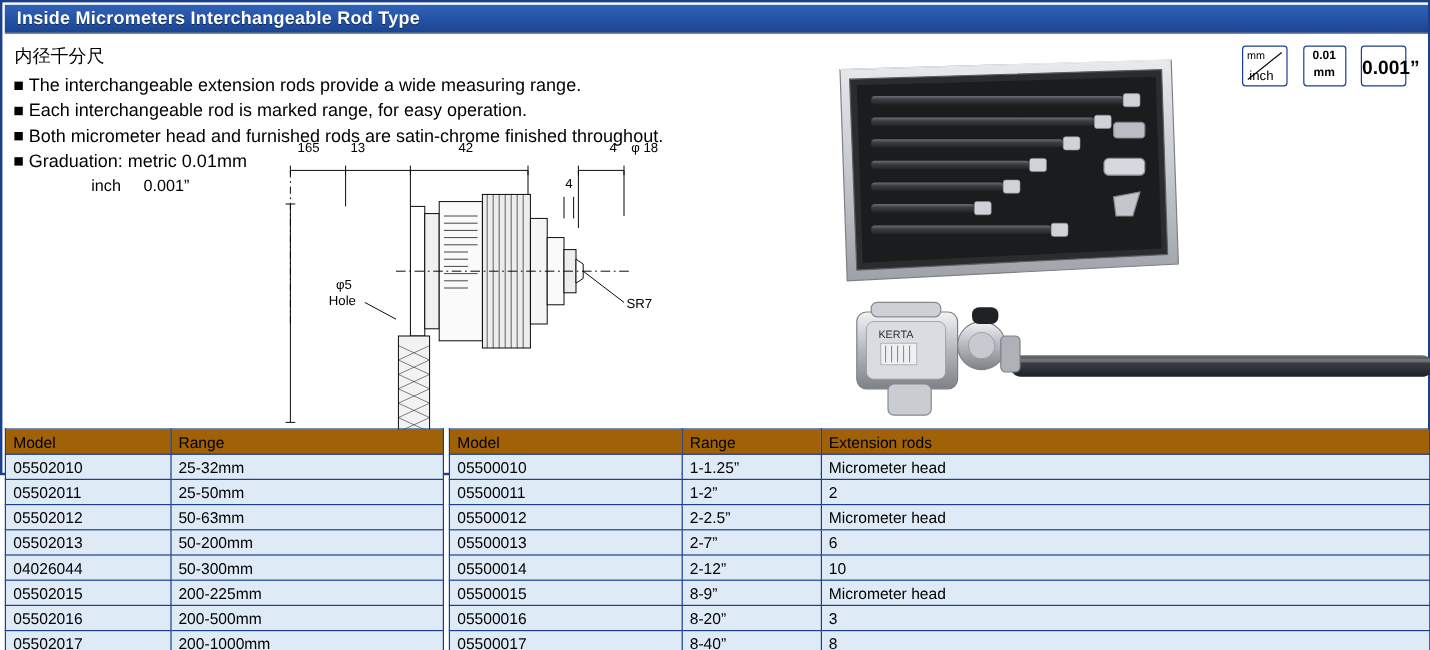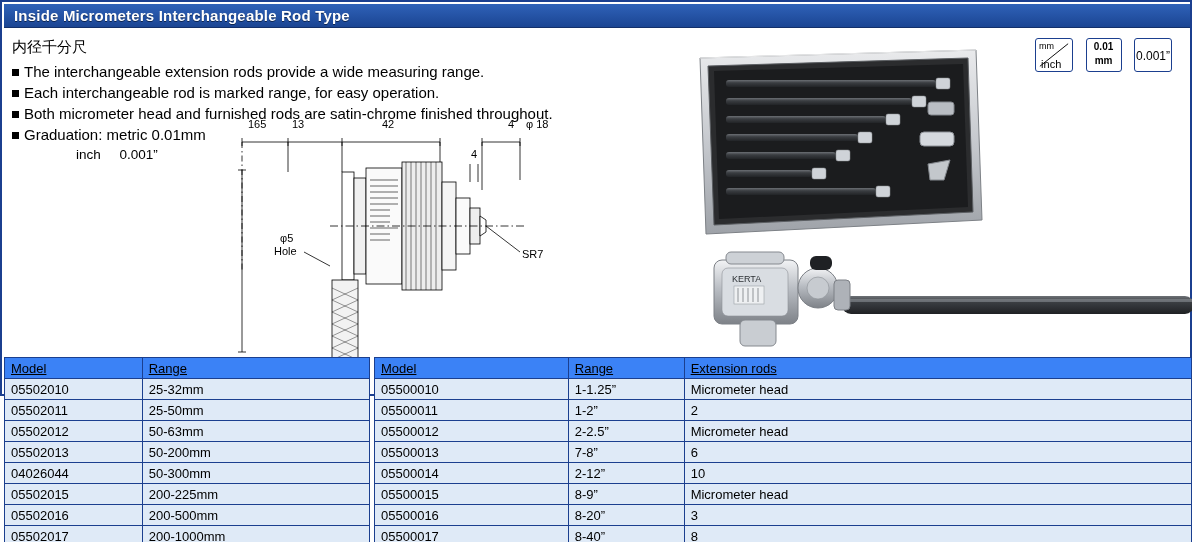--- a/index.html
+++ b/index.html
@@ -58,40 +58,40 @@
   .ib1 { width:38px; }
   .ib2 { width:36px; }
   .ib3 { width:38px; }
   .ib1 .t { position:absolute; left:3px; top:2px; font-size:9px; }
   .ib1 .b { position:absolute; left:5px; bottom:1px; font-size:11px; }
   .ib1 .slash {
     position:absolute; left:0; top:0; width:100%; height:100%;
   }
   .ib2 .l1 { position:absolute; top:2px; left:0; width:100%; font-size:10px; font-weight:bold; }
   .ib2 .l2 { position:absolute; top:16px; left:0; width:100%; font-size:10px; font-weight:bold; }
-  .ib3 .l1 { position:absolute; top:10px; left:0; width:100%; font-size:12px; font-weight:normal; }
+  .ib3 .l1 { position:absolute; top:10px; left:0; width:100%; font-size:16px; font-weight:bold; }
 
   
   .drawing { position:absolute; left:228px; top:118px; width:360px; height:240px; }
   .dim-txt { position:absolute; font-size:11px; font-family:"Liberation Sans", sans-serif; }
 
   
   .photo-case { position:absolute; left:690px; top:42px; width:296px; height:196px; }
   .photo-tool { position:absolute; left:690px; top:240px; width:512px; height:112px; }
 
   
   table { border-collapse:collapse; font-size:13px; }
   .tbl { position:absolute; }
   .tbl th, .tbl td {
     border:1px solid #1b3f8f;
     height:21px; padding:0 0 0 6px;
     text-align:left; font-weight:normal;
     background:#dfeaf7;
   }
-  .tbl thead th { background:#3b82f6;text-decoration:underline; }
+  .tbl thead th { background:#a16207; }
   .tbl-left { left:2px; top:355px; width:366px; }
   .tbl-right { left:372px; top:355px; width:818px; }
   .tbl-left col.c1 { width:138px; }
   .tbl-left col.c2 { width:228px; }
   .tbl-right col.c1 { width:194px; }
   .tbl-right col.c2 { width:116px; }
   .tbl-right col.c3 { width:508px; }
   .tbl table { width:100%; }
 </style>
 </head>
@@ -405,21 +405,21 @@
             <td>1-2”</td>
             <td>2</td>
           </tr>
         <tr>
             <td>05500012</td>
             <td>2-2.5”</td>
             <td>Micrometer head</td>
           </tr>
         <tr>
             <td>05500013</td>
-            <td>7-8”</td>
+            <td>2-7”</td>
             <td>6</td>
           </tr>
         <tr>
             <td>05500014</td>
             <td>2-12”</td>
             <td>10</td>
           </tr>
         <tr>
             <td>05500015</td>
             <td>8-9”</td>

